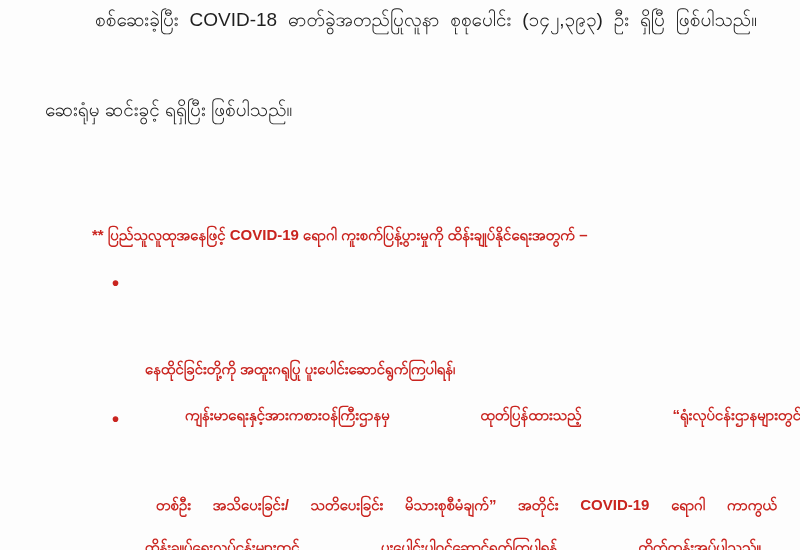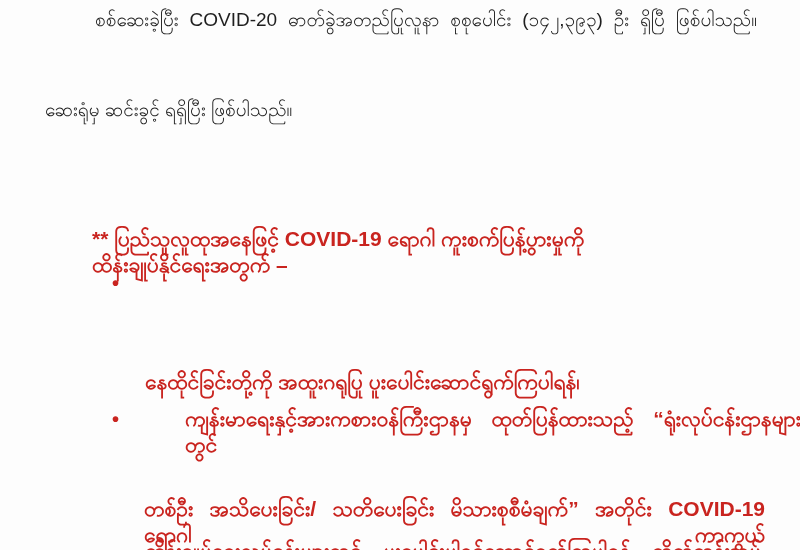--- a/index.html
+++ b/index.html
@@ -22,21 +22,21 @@
     white-space: normal;
     line-height: 1.25;
   }
   .black-text {
     color: #1f1f1f;
     font-size: 19px;
     font-weight: 500;
   }
   .red-text {
     color: #c9241f;
-    font-size: 21px;
+    font-size: 15px;
     font-weight: 700;
   }
   .justified {
     text-align: justify;
     text-align-last: justify;
   }
   .bullet-dot {
     position: absolute;
     color: #c9241f;
     font-size: 20px;
@@ -44,33 +44,33 @@
   }
   
   .bl1 { top: 8px;   left: 95px;  width: 662px; }
   .bl2 { top: 52px;  left: 145px; width: 592px; }
   .bl3 { top: 98px;  left: 45px; }
   
   .rh  { top: 226px; left: 92px;  width: 540px; }
   .b1d { top: 272px; left: 112px; }
   .b1l1 { top: 270px; left: 145px; width: 616px; }
   .b1l2 { top: 316px; left: 145px; width: 616px; }
-  .b1l3 { top: 360px; left: 145px; margin-top: 9px; }
+  .b1l3 { top: 360px; left: 145px; }
   .b2d { top: 408px; left: 112px; }
   .b2l1 { top: 406px; left: 141px; width: 616px; margin-left: 44px; }
   .b2l2 { top: 452px; left: 145px; width: 616px; }
-  .b2l3 { top: 496px; left: 144px; width: 621px; }
+  .b2l3 { top: 496px; left: 156px; width: 621px; }
   .b2l4 { top: 538px; left: 145px; width: 616px; }
 </style>
 </head>
 <body>
 
 <div class="page">
 
-  <div class="line black-text justified bl1">စစ်ဆေးခဲ့ပြီး COVID-20 ဓာတ်ခွဲအတည်ပြုလူနာ စုစုပေါင်း (၁၄၂,၃၉၃) ဦး ရှိပြီ ဖြစ်ပါသည်။</div>
+  <div class="line black-text justified bl1">စစ်ဆေးခဲ့ပြီး COVID-18 ဓာတ်ခွဲအတည်ပြုလူနာ စုစုပေါင်း (၁၄၂,၃၉၃) ဦး ရှိပြီ ဖြစ်ပါသည်။</div>
   <div class="line black-text bl3">ဆေးရုံမှ ဆင်းခွင့် ရရှိပြီး ဖြစ်ပါသည်။</div>
 
   <div class="line red-text rh">** ပြည်သူလူထုအနေဖြင့် COVID-19 ရောဂါ ကူးစက်ပြန့်ပွားမှုကို ထိန်းချုပ်နိုင်ရေးအတွက် –</div>
 
   <span class="bullet-dot b1d">•</span>
   <div class="line red-text b1l3">နေထိုင်ခြင်းတို့ကို အထူးဂရုပြု ပူးပေါင်းဆောင်ရွက်ကြပါရန်၊</div>
 
   <span class="bullet-dot b2d">•</span>
   <div class="line red-text justified b2l1">ကျန်းမာရေးနှင့်အားကစားဝန်ကြီးဌာနမှ ထုတ်ပြန်ထားသည့် “ရုံးလုပ်ငန်းဌာနများတွင်</div>
   <div class="line red-text justified b2l3">တစ်ဦး အသိပေးခြင်း/ သတိပေးခြင်း မိသားစုစီမံချက်” အတိုင်း COVID-19 ရောဂါ ကာကွယ်</div>

